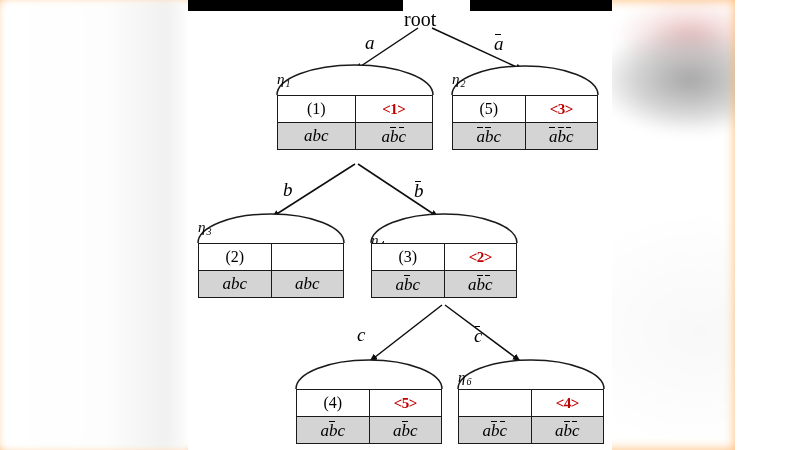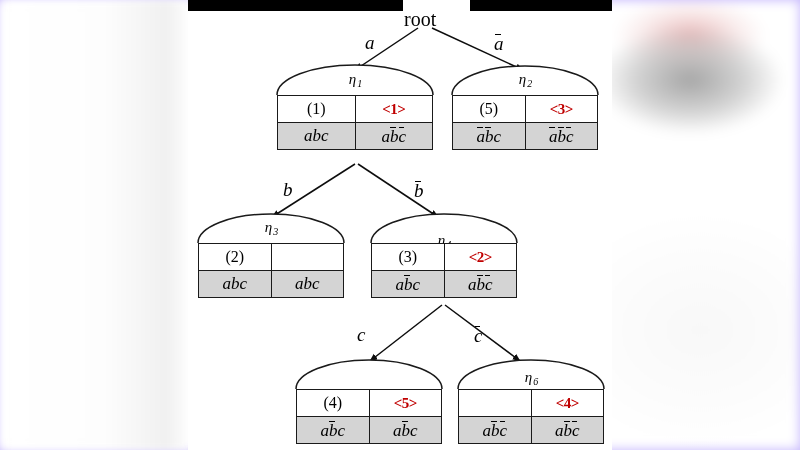--- a/index.html
+++ b/index.html
@@ -5,22 +5,22 @@
   * { box-sizing: border-box; }
   html, body {
     margin: 0; padding: 0;
     width: 800px; height: 450px;
     overflow: hidden;
     font-family: "Liberation Serif", serif;
     background: #ffffff;
   }
   #stage {
     position: relative;
-    width: 800px; height: 450px;
-    background: #c4b5fd;
+    width: 735px; height: 450px;
+    background: #fdba74;
     overflow: hidden;
   }
   
   .bg-blur {
     position: absolute; inset: 0;
     background:
       radial-gradient(ellipse 120px 70px at 690px 80px, rgba(150,150,150,0.85) 0%, rgba(175,175,175,0.55) 45%, rgba(255,255,255,0) 78%),
       radial-gradient(ellipse 90px 45px at 690px 35px, rgba(228,168,168,0.75) 0%, rgba(240,205,205,0.35) 55%, rgba(255,255,255,0) 85%),
       radial-gradient(ellipse 150px 120px at 700px 330px, rgba(248,248,248,1) 0%, rgba(252,252,252,1) 60%, rgba(255,255,255,1) 100%),
       linear-gradient(100deg, #ffffff 0%, #fbfbfb 18%, #f2f2f2 23%, #ffffff 27%, #ffffff 100%);
@@ -44,21 +44,21 @@
   .topbar.left  { left: 188px; width: 215px; }
   .topbar.right { left: 470px; width: 142px; }
 
   
   #wire { position: absolute; left: 0; top: 0; width: 800px; height: 450px; }
 
   
   .node { position: absolute; }
   .node .eta {
     position: absolute; left: 0; right: 0;
-    text-align: center;
+    text-align: left;
     font-style: italic;
     font-size: 15px;
     line-height: 1;
     color: #000;
     white-space: nowrap;
   }
   .node .eta sub {
     font-size: 10px; font-style: italic; vertical-align: baseline;
     position: relative; top: 3px; left: 1px;
   }

